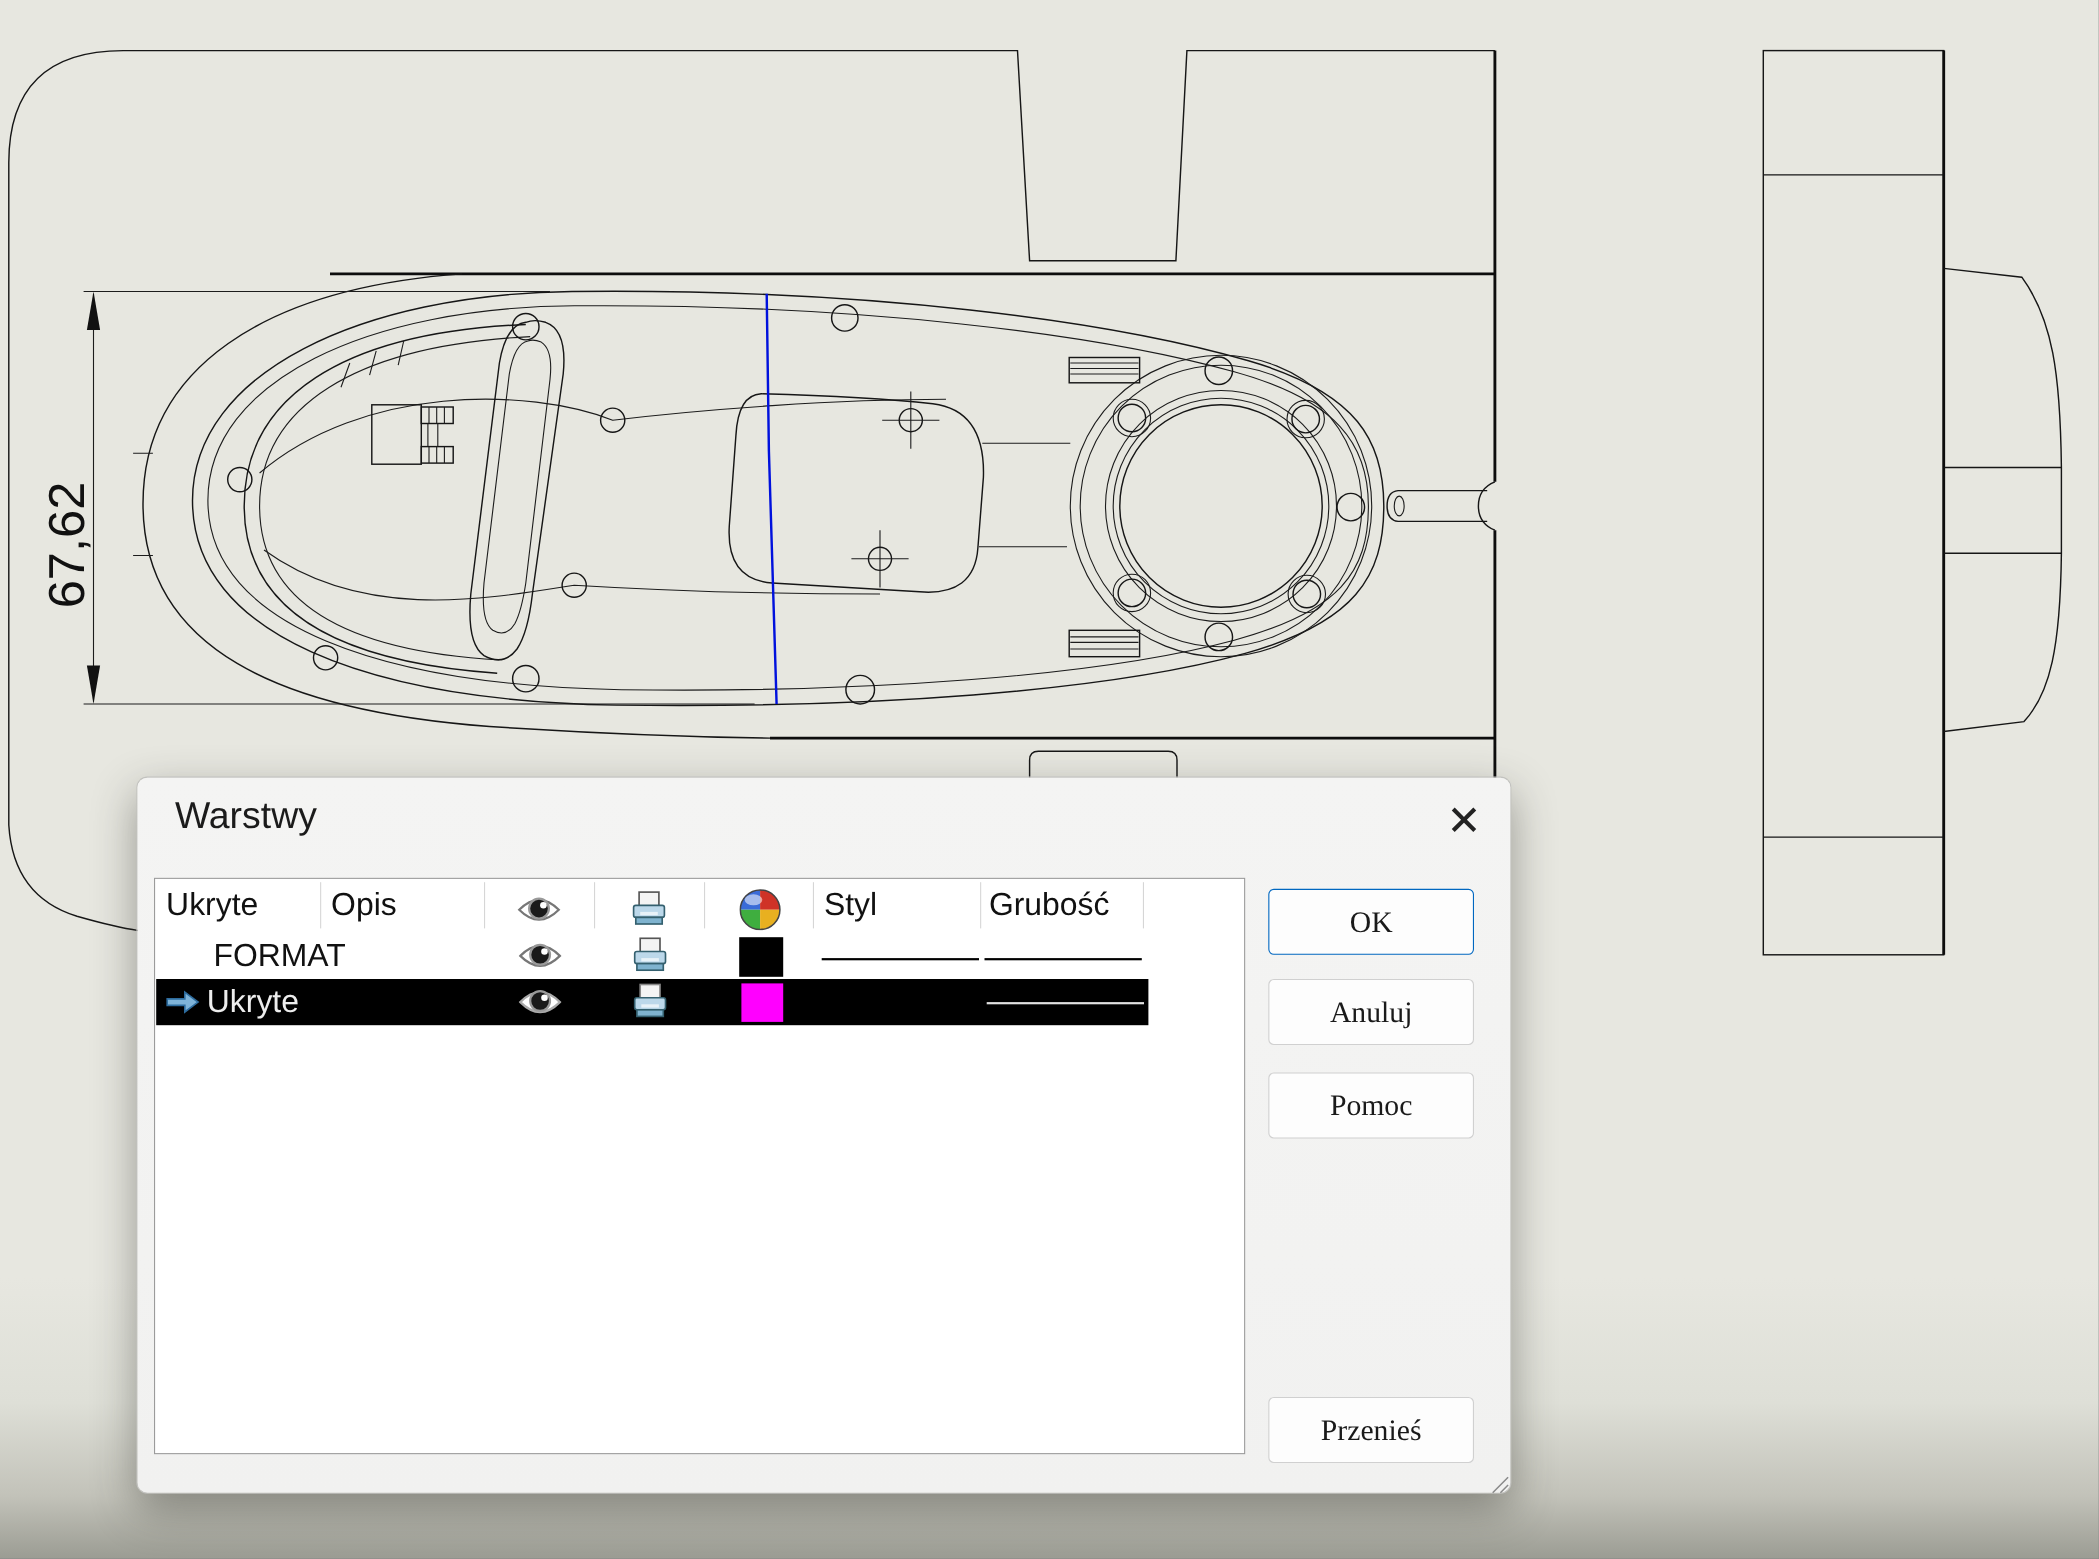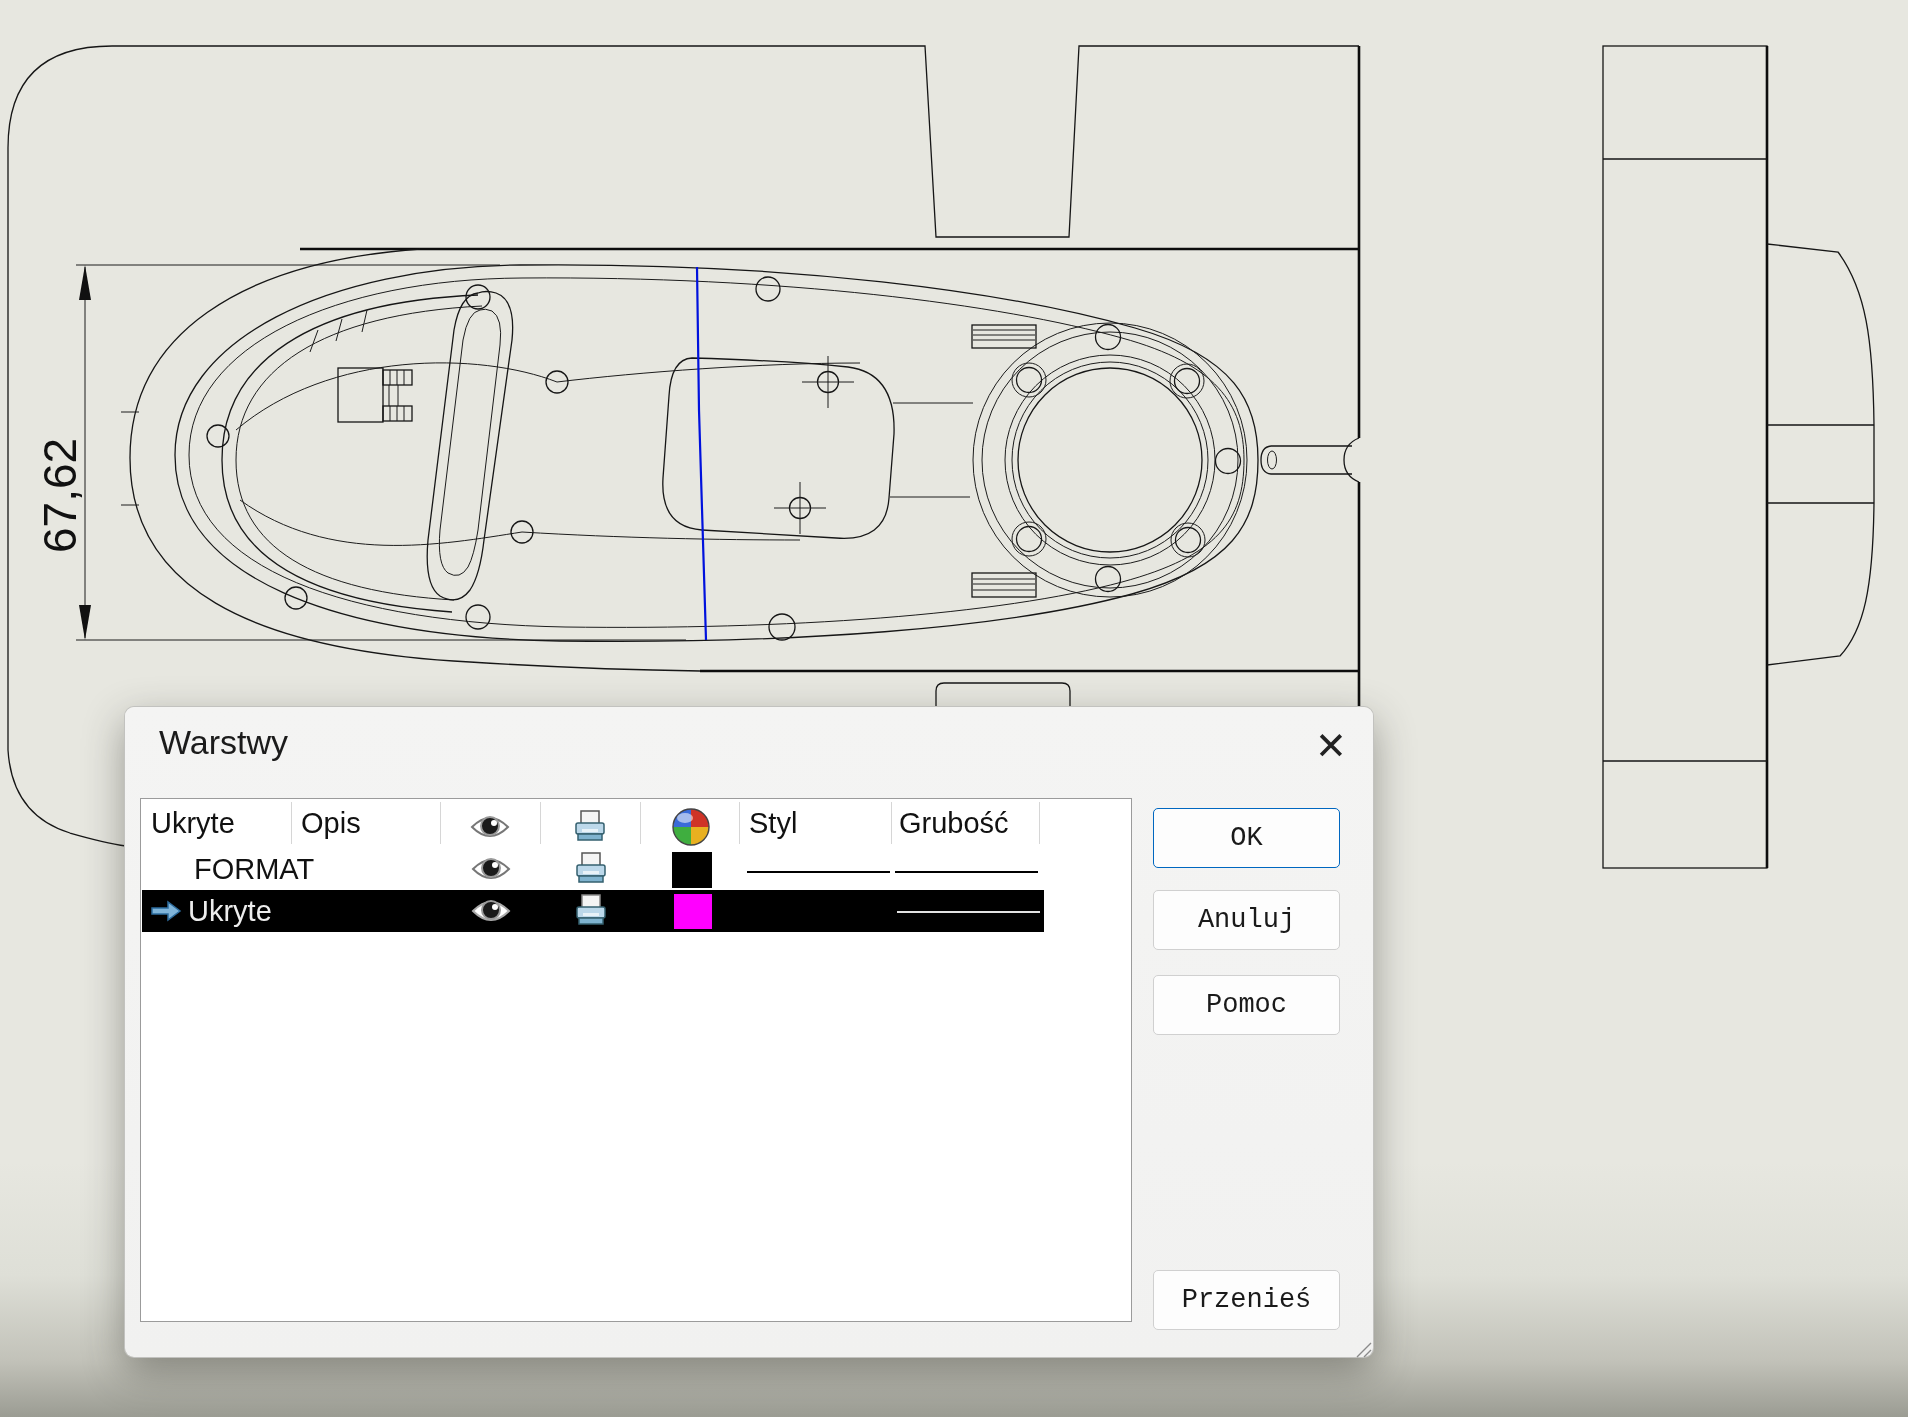--- a/index.html
+++ b/index.html
@@ -36,21 +36,21 @@
   .trow .cellname{position:absolute;top:0;height:42px;line-height:42px;}
   .trow.selected{background:#000;color:#ededed;}
   .swatch{position:absolute;border:0;}
   .styl-line{position:absolute;height:2px;background:#000;}
   .grub-line{position:absolute;height:1.6px;background:#000;}
   .grub-line.inv{background:#e2e2e2;}
   .rowicon{position:absolute;}
   .btn{
     position:absolute;left:1028px;width:187px;height:60px;
     background:#fdfdfd;border:1px solid #d0d0d0;border-radius:5px;
-    font-family:Liberation Mono, monospace;font-size:27px;color:#1a1a1a;cursor:pointer;
+    font-family:Liberation Serif, serif;font-size:27px;color:#1a1a1a;cursor:pointer;
   }
   .btn.accent{border:1.6px solid #0067c0;}
   #grip{position:absolute;left:1230px;top:634px;}
 </style>
 </head>
 <body>
 
 <div id="canvas">
 
   <svg id="drawing" width="1908" height="1417" viewBox="0 0 1908 1417">

